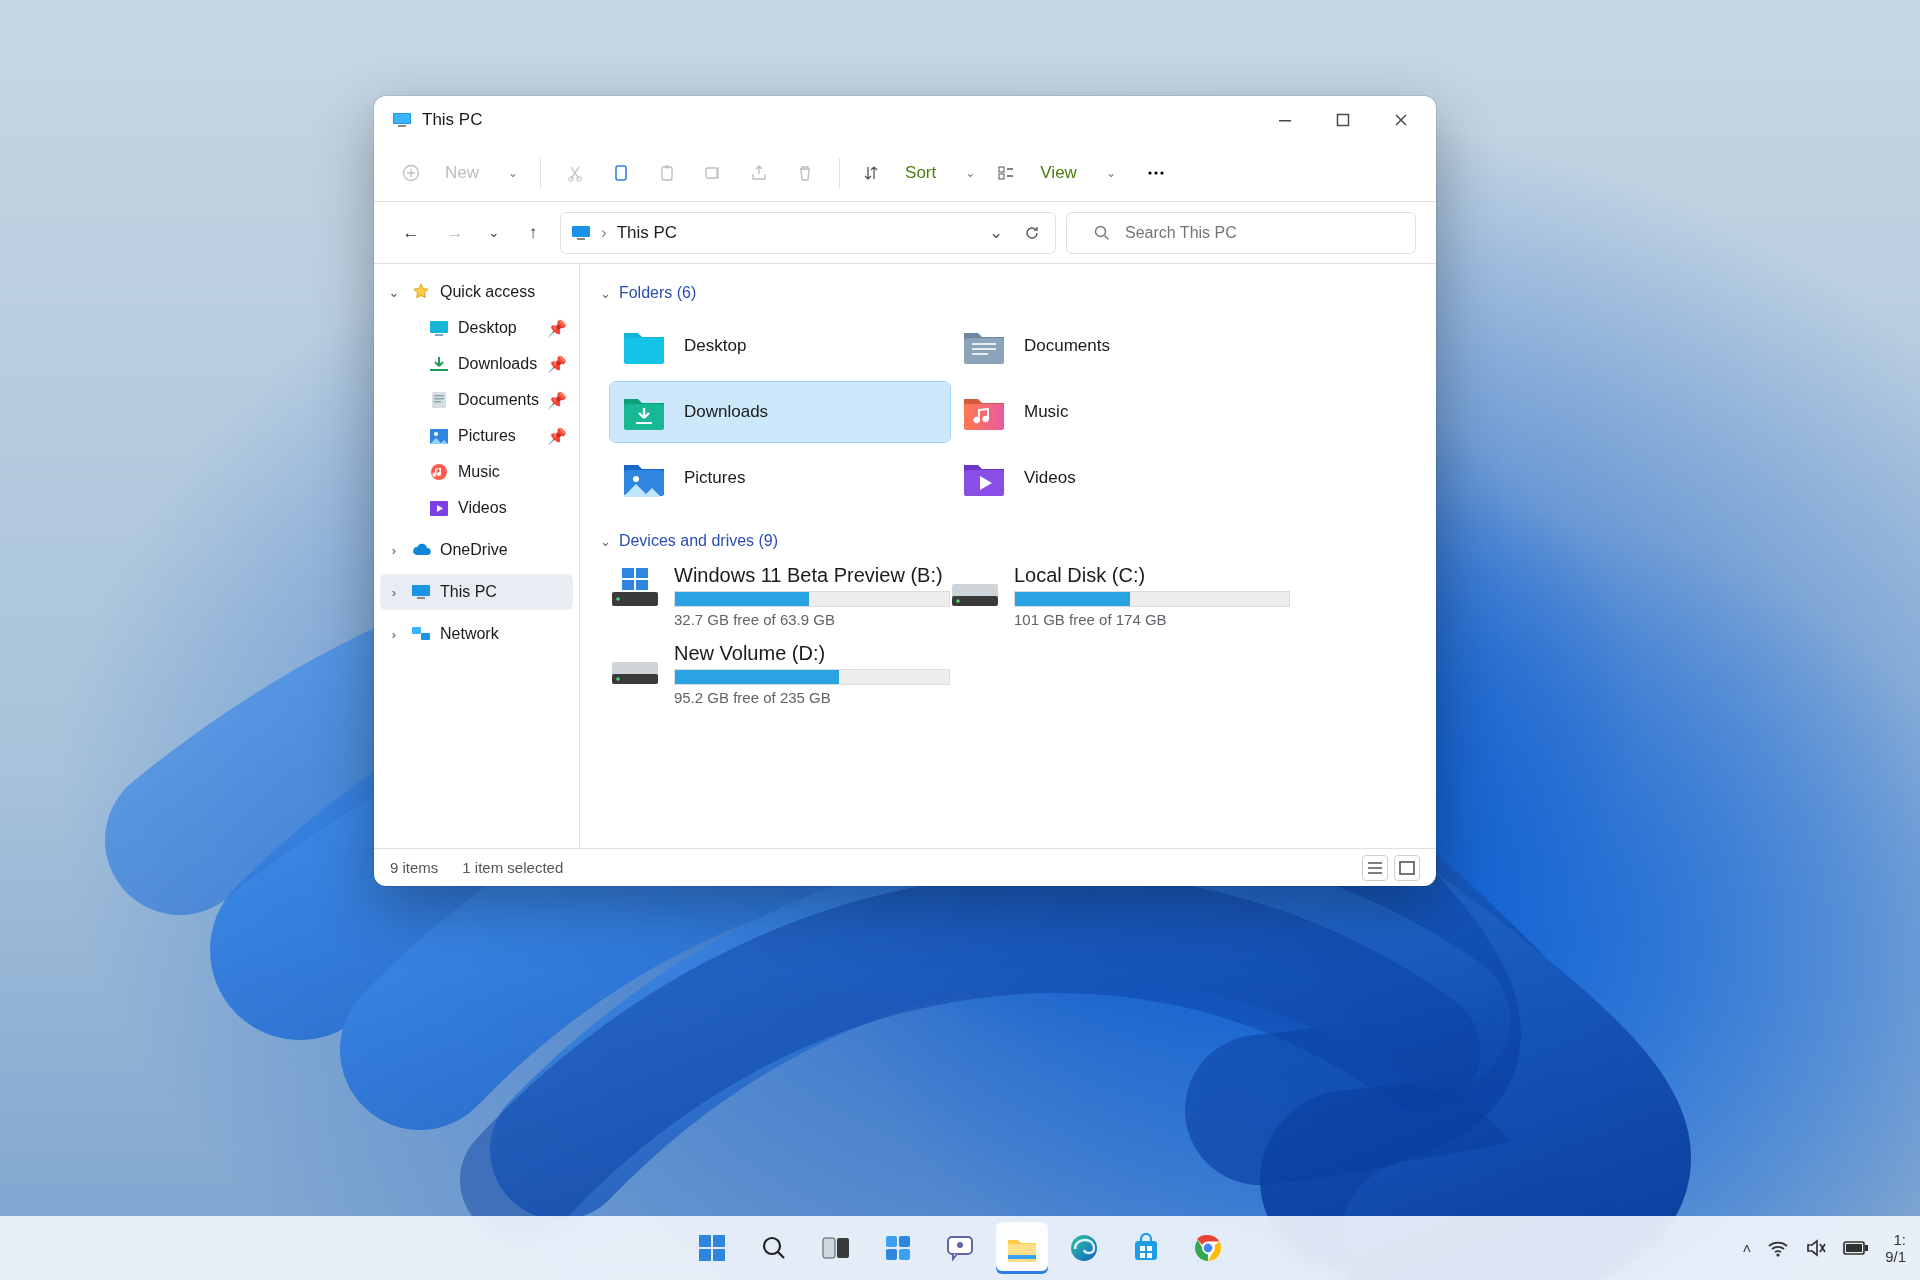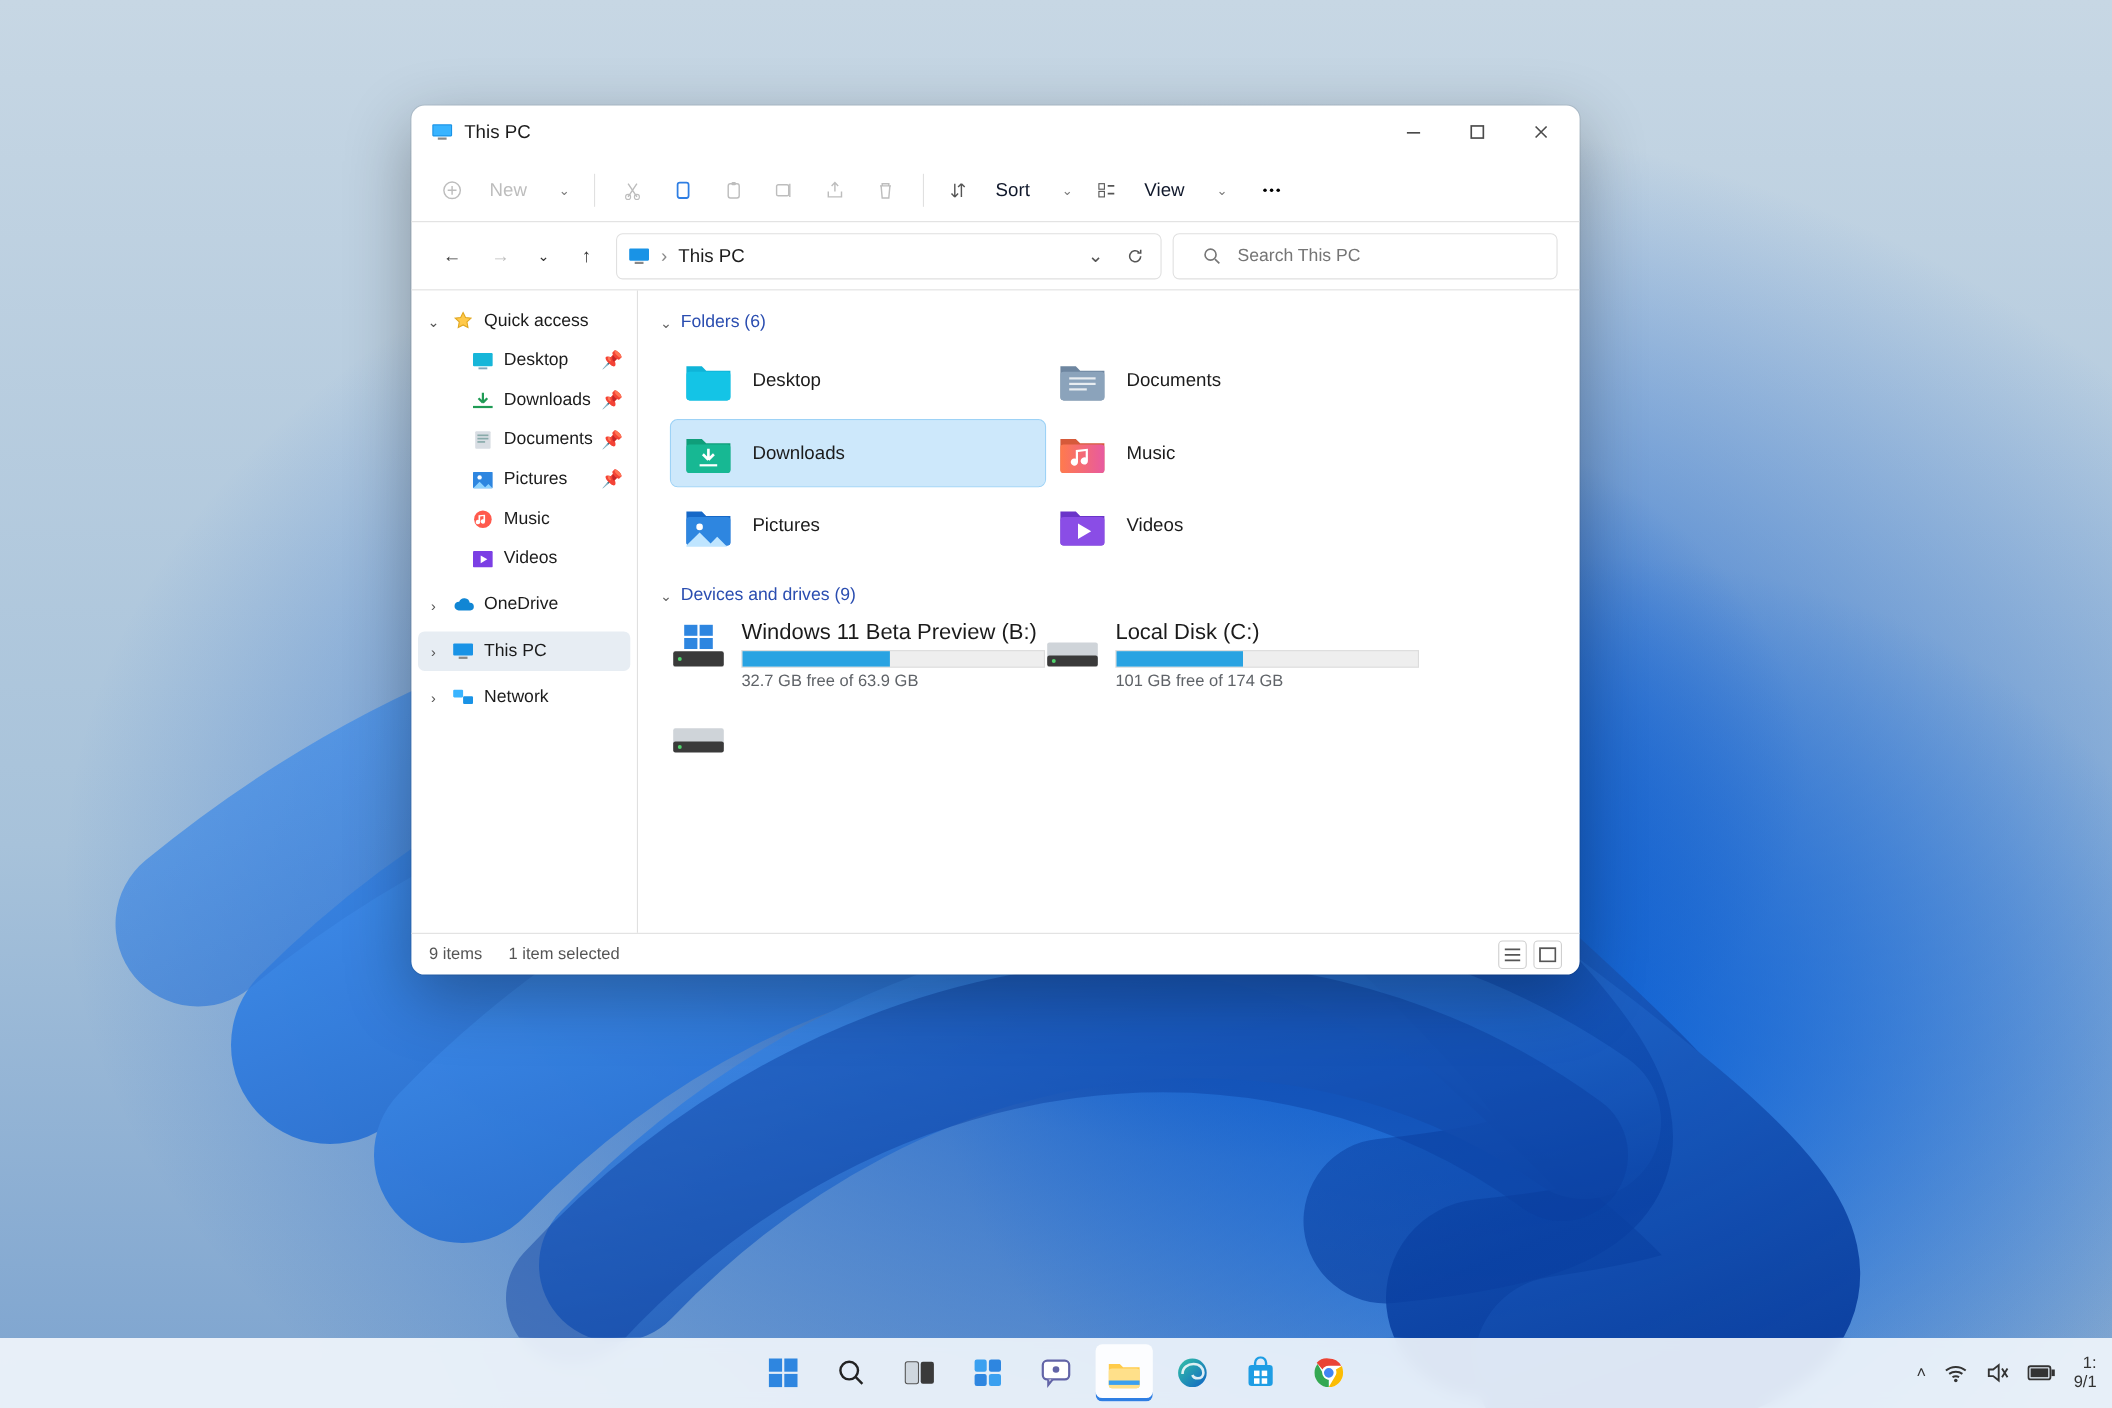--- a/index.html
+++ b/index.html
@@ -34,21 +34,21 @@
   .title-icon svg{display:block}
   .title-text{margin-left:10px;font-size:17px;}
   .title-spacer{flex:1}
   .win-btn{width:58px;height:48px;display:flex;align-items:center;justify-content:center;color:#4a4a4a;}
 
   .toolbar{display:flex;align-items:center;height:58px;padding:0 20px;border-bottom:1px solid var(--pane-border);gap:6px;}
   .tb-divider{width:1px;height:30px;background:var(--pane-border);margin:0 8px;}
   .tb-btn{height:40px;display:flex;align-items:center;gap:25px;padding:0 8px;border-radius:6px;color:#555;}
   .tb-btn.icononly{width:40px;justify-content:center;padding:0}
   .tb-btn.disabled{color:#bdbdbd}
-  .tb-label{color:#0f172a}
+  .tb-label{color:#4d7c0f}
   .caret{font-size:12px;color:#777;margin-left:4px}
 
   .pathbar{display:flex;align-items:center;height:62px;padding:0 20px;border-bottom:1px solid var(--pane-border);gap:10px}
   .nav-arrow{width:34px;height:40px;display:flex;align-items:center;justify-content:center;color:#333;border-radius:6px}
   .nav-arrow.disabled{color:#bdbdbd}
   .addrbox,.searchbox{height:42px;border:1px solid var(--pane-border);border-radius:6px;display:flex;align-items:center;background:#fff;}
   .addrbox{flex:1;min-width:0;padding:0 10px;gap:10px}
   .crumb-sep{color:#888}
   .addr-spacer{flex:1}
   .addr-icon{width:26px;display:flex;justify-content:center;color:#555}
@@ -492,20 +492,27 @@
             </div>
         </div>
         <div class="drive">
           <span class="dricon">
               <svg width="50" height="42">
                 <rect x="2" y="18" width="46" height="20" rx="2" fill="#cfd4d9"></rect>
                 <rect x="2" y="30" width="46" height="10" rx="2" fill="#3a3a3a"></rect>
                 <circle cx="8" cy="35" r="1.8" fill="#4fd36b"></circle>
               </svg>
             </span>
+          <div class="drive-info">
+              <div class="drive-name">New Volume (D:)</div>
+              <div class="drive-bar">
+                <span style="width:60%"></span>
+              </div>
+              <div class="drive-free">95.2 GB free of 235 GB</div>
+            </div>
         </div>
       </div>
     </div>
   </div>
 
   <div class="statusbar">
     <span>9 items</span>
     <span>1 item selected</span>
     <span class="status-spacer"></span>
     <div class="view-toggle">

